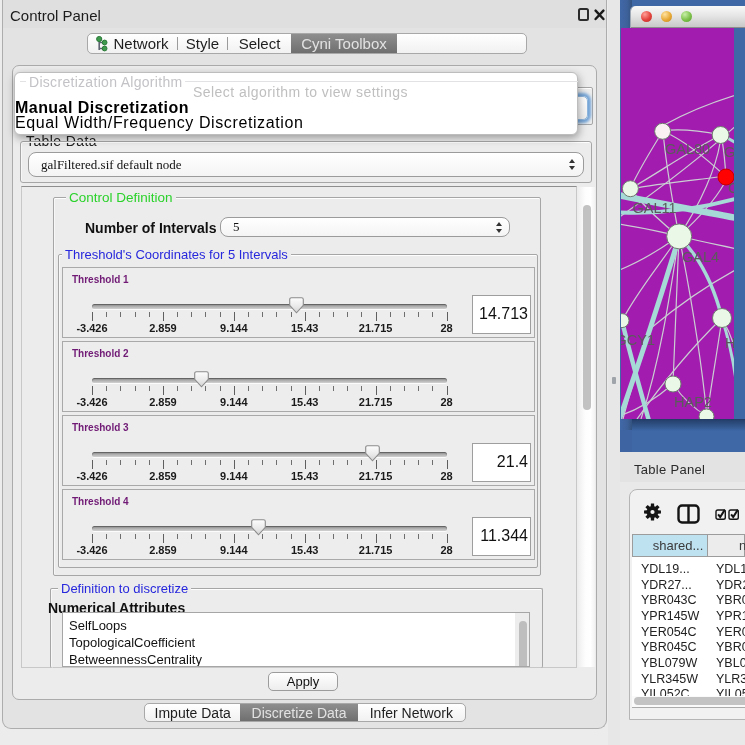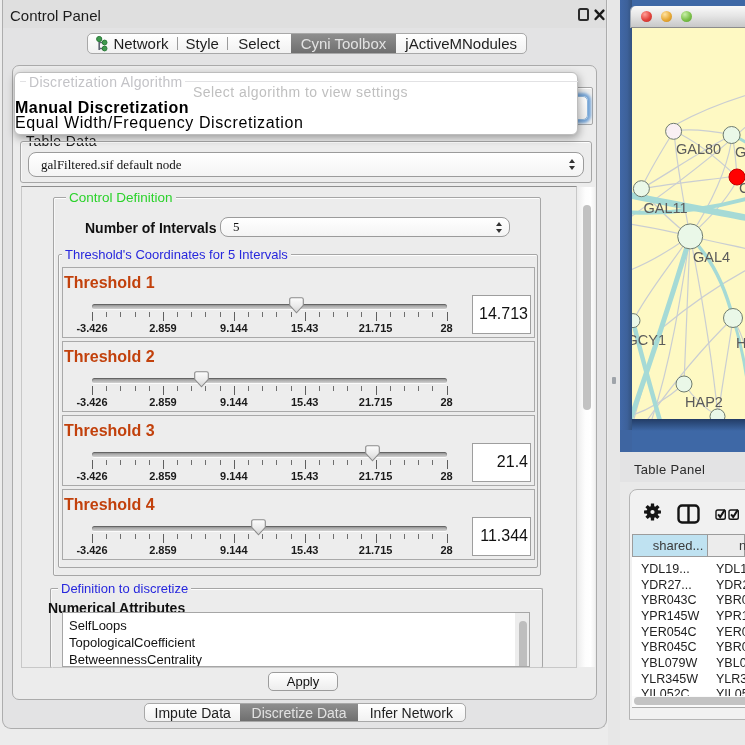--- a/index.html
+++ b/index.html
@@ -23,35 +23,35 @@
 .group{border:1px solid #A6A6A6;border-radius:2px;box-sizing:border-box;box-shadow:inset 0 1px 0 rgba(255,255,255,.95),inset 1px 0 0 rgba(255,255,255,.6);}
 .glabel{background:#ECECEC;padding:0 3px;white-space:nowrap;}
 
 .combo{background:linear-gradient(#FFFFFF,#F4F4F4);border:1px solid #9B9B9B;border-radius:8px;box-sizing:border-box;}
 .combo .ctext{position:absolute;left:12px;top:0;bottom:0;display:flex;align-items:center;font-size:13px;color:#111;font-family:Liberation Serif, serif;}
 .spin{position:absolute;width:7px;}
 .spin .u{width:0;height:0;border-left:3px solid transparent;border-right:3px solid transparent;border-bottom:4px solid #333;margin-bottom:2.5px;}
 .spin .d{width:0;height:0;border-left:3px solid transparent;border-right:3px solid transparent;border-top:4px solid #333;}
 
 .tbox{left:62px;width:473px;height:71px;border:1px solid #A9A9A9;background:#EDEDED;box-sizing:border-box;}
-.tbox .ttl{position:absolute;left:1px;top:6px;font-size:16px;font-weight:bold;color:#c2410c;}
+.tbox .ttl{position:absolute;left:9px;top:6px;font-size:10px;font-weight:bold;color:#701a75;}
 .track{position:absolute;left:28.5px;top:36px;width:355px;height:5px;border-radius:3px;background:linear-gradient(#8D8D8D,#D2D2D2);box-shadow:inset 0 1px 1px rgba(0,0,0,.35),0 1px 0 rgba(255,255,255,.8);}
 .ticks{position:absolute;left:29px;top:44px;width:356px;height:5px;background:repeating-linear-gradient(to right,#6E6E6E 0 1px,transparent 1px 14.18px);}
 .majt{position:absolute;top:44px;width:1px;height:9px;background:#5F5F5F;}
 .slbl{position:absolute;top:53.5px;width:60px;text-align:center;font-size:11px;font-weight:bold;color:#1a1a1a;}
 .vbox{position:absolute;left:409px;top:27px;width:59px;height:39px;background:#fff;border:1px solid #9E9E9E;box-sizing:border-box;font-size:16px;color:#111;text-align:right;line-height:35px;padding-right:2px;}
 .thumb{position:absolute;top:29px;width:15px;height:17px;}
 
 #attrlist{left:62px;top:612px;width:468px;height:55px;background:#EDEDED;border:1px solid #A6A6A6;box-sizing:border-box;overflow:hidden;}
 
 #splitter{left:608px;top:0;width:12px;height:745px;background:#E7E7E7;}
 #desktop{left:620px;top:0;width:125px;height:452px;background:#3E68A6;overflow:hidden;}
 #netwin-tb{position:absolute;left:11px;top:6px;width:114px;height:22px;background:linear-gradient(#F9F9F9,#E6E6E6 45%,#C8C8C8);border-top-left-radius:5px;border-bottom:1px solid #8C8C8C;box-sizing:border-box;box-shadow:-1px 0 0 #9FA8B5;}
 .light{position:absolute;top:5px;width:11px;height:11px;border-radius:50%;}
-#canvas{position:absolute;left:12px;top:28px;width:113px;height:391px;background:#fef9c3;}
+#canvas{position:absolute;left:1px;top:28px;width:113px;height:391px;background:#a21caf;}
 #winshadow{position:absolute;left:12px;top:419px;width:113px;height:12px;background:linear-gradient(rgba(15,30,58,.6),rgba(15,30,58,0));}
 #tpsec{left:620px;top:452px;width:125px;height:293px;background:#E9E9E9;overflow:hidden;}
 
 .trow{position:absolute;left:0;width:130px;height:15.7px;display:flex;align-items:center;font-size:12.5px;color:#222;}
 .trow .c1{position:absolute;left:21px;}
 .trow .c2{position:absolute;left:96px;white-space:nowrap;}
 
 #popup{left:14px;top:72px;width:564px;height:63px;z-index:9;background:#fff;border:1px solid #BDBDBD;border-radius:6px;box-shadow:1px 3px 8px rgba(0,0,0,.35);box-sizing:border-box;}
 </style>
 </head>
@@ -74,21 +74,20 @@
         <circle cx="8.6" cy="7.5" r="2.4" fill="#3E9A4D" stroke="#2C7A3A"></circle>
         <circle cx="8.6" cy="13.5" r="2.4" fill="#3E9A4D" stroke="#2C7A3A"></circle>
       </svg>
       <span>Network</span>
     </div>
     <div class="sep"></div>
     <div class="tb" style="width:49px">Style</div>
     <div class="sep"></div>
     <div class="tb" style="width:63px">Select</div>
     <div class="tb sel" style="width:106px">Cyni Toolbox</div>
-    <div class="tb" style="width:130px">jActiveMNodules</div>
   </div>
 
   <div id="content" class="abs"></div>
 
   <div class="abs" style="left:26px;top:74px;font-size:13px;color:#6b6b6b;">Discretization Algorithm</div>
   <div class="abs group" style="left:20px;top:87px;width:573px;height:38px;"></div>
   <div class="abs" style="left:28px;top:96px;width:560px;height:24px;background:linear-gradient(#FFF,#F0F0F0);border:1px solid #8FB6DC;border-radius:5px;box-shadow:0 0 3px 2.5px rgba(95,152,212,.85);box-sizing:border-box;"></div>
 
   <div class="abs" style="left:26px;top:133px;font-size:14px;letter-spacing:0.4px;color:#222;">Table Data</div>
   <div class="abs group" style="left:20px;top:141px;width:572px;height:42px;border-radius:3px;"></div>

